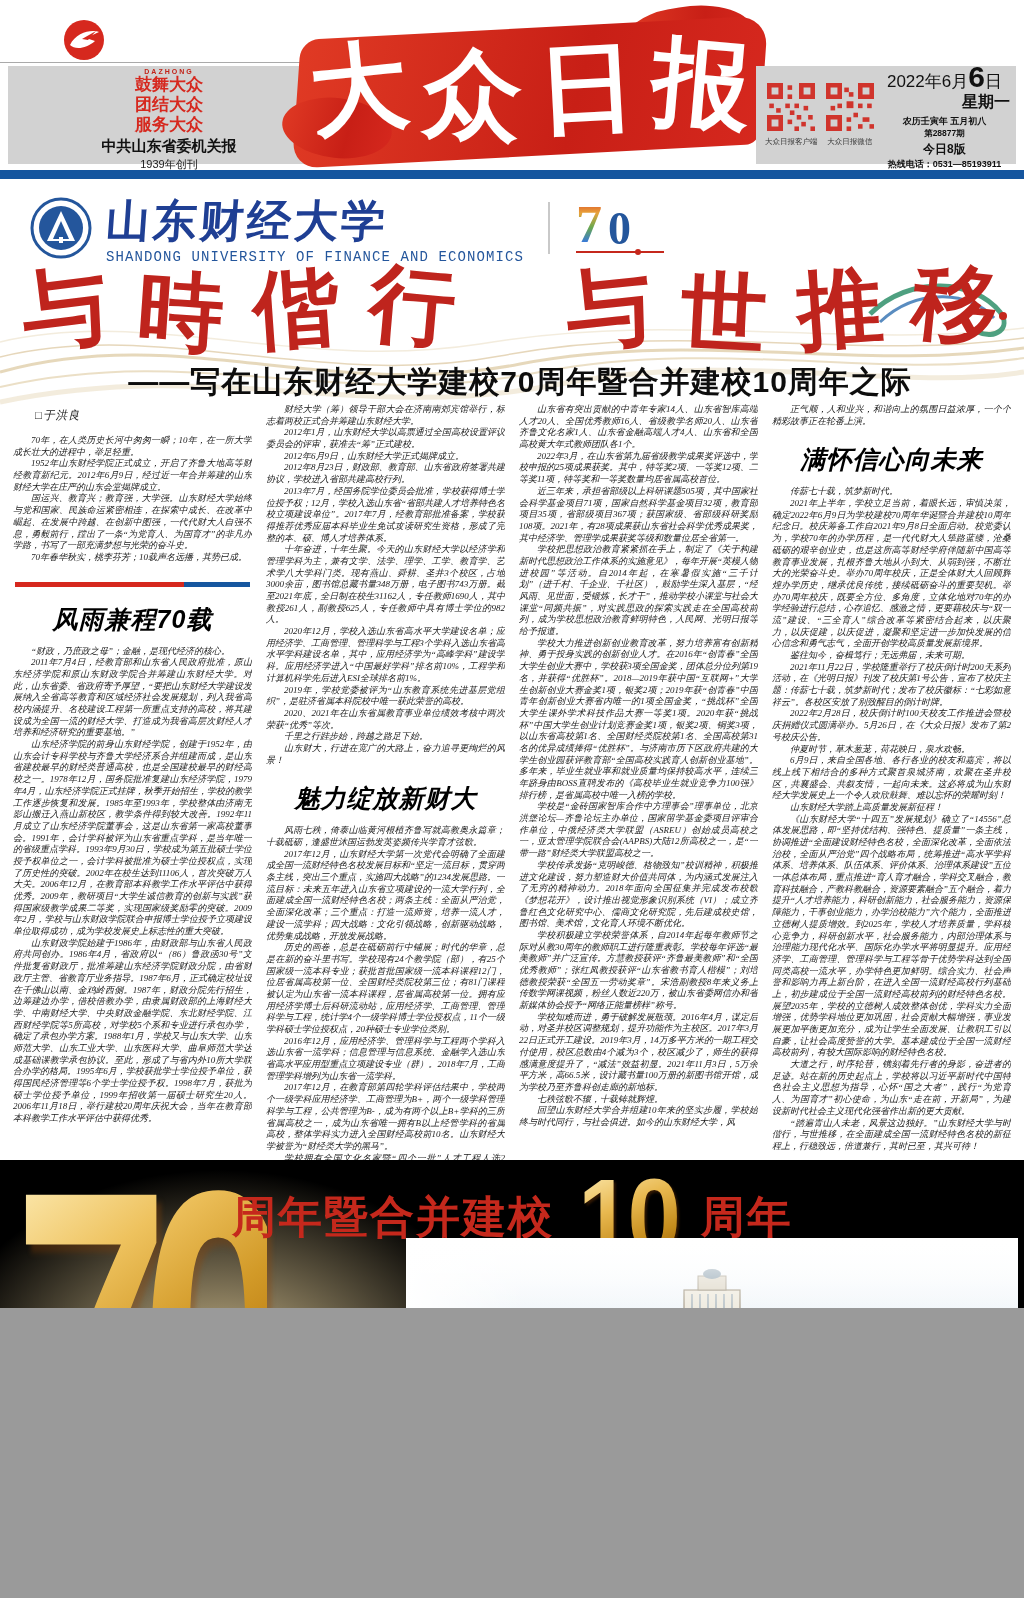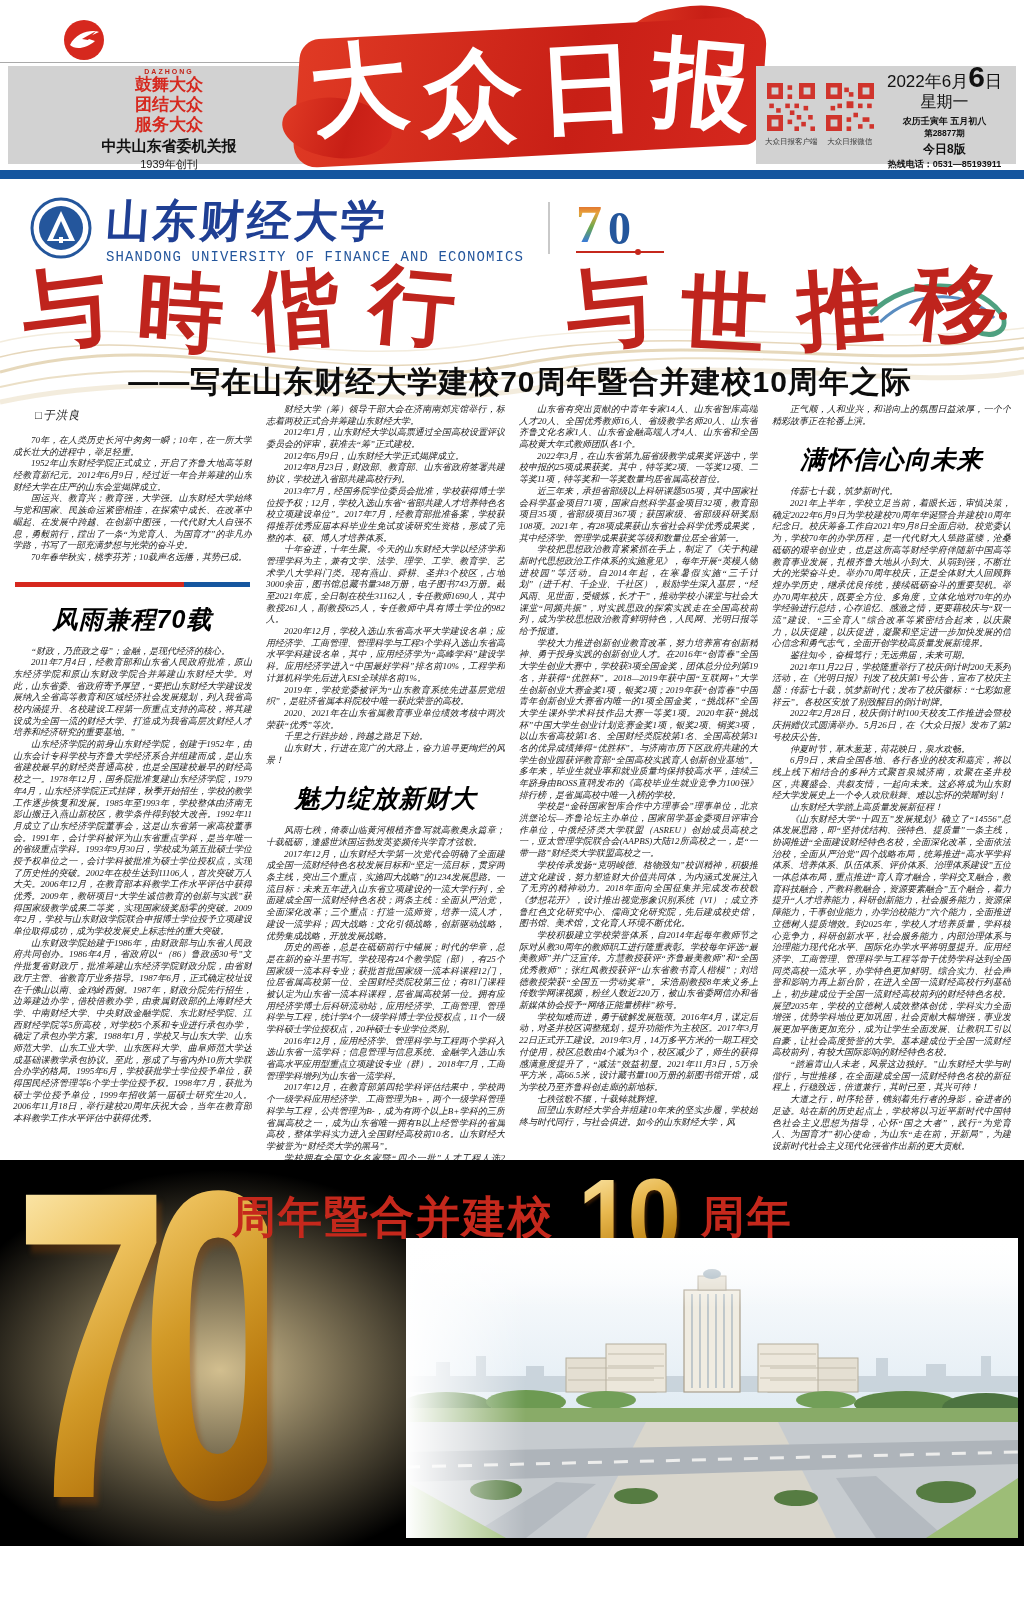--- a/index.html
+++ b/index.html
@@ -1,16 +1,16 @@
 <!DOCTYPE html>
 <html><head>
 <meta charset="utf-8">
 <style>
   html,body{margin:0;padding:0;background:#9a9a9a;}
-  .page{position:relative;width:1024px;height:1598px;margin:0 auto;background:#fff;overflow:hidden;
+  .page{position:relative;width:1024px;height:1308px;margin:0 auto;background:#fff;overflow:hidden;
         font-family:"Liberation Serif",serif;color:#1a1a1a;}
 
   
   .mast-line{position:absolute;left:0;top:62px;width:332px;height:1px;background:#aaa;}
   .mast-left-box{position:absolute;left:8px;top:66px;width:322px;height:98px;background:#d2d2d2;}
   .mast-left-inner{width:240px;margin:0 auto;text-align:center;padding-top:2px;}
   .brand-en{font-family:"Liberation Sans",sans-serif;font-size:7px;font-weight:bold;letter-spacing:2px;color:#c22318;}
   .slogan{font-family:"Liberation Sans",sans-serif;font-size:17px;font-weight:900;color:#d6281e;line-height:1.18;}
   .mast-org{font-family:"Liberation Sans",sans-serif;font-size:15px;font-weight:900;color:#111;margin-top:2px;}
   .mast-founded{font-family:"Liberation Sans",sans-serif;font-size:11px;color:#222;margin-top:1px;}
@@ -27,21 +27,21 @@
   .mc0{transform:rotate(-6deg);}.mc1{transform:rotate(4deg) translateY(6px);}
   .mc2{transform:rotate(-3deg);}.mc3{transform:rotate(5deg) translateY(-4px);}
 
   .mast-right-box{position:absolute;left:756px;top:66px;width:260px;height:98px;background:#d2d2d2;
                   display:flex;align-items:center;justify-content:space-between;padding:0 6px;box-sizing:border-box;}
   .qr-wrap{text-align:center;width:66px;}
   .qr-label{font-family:"Liberation Sans",sans-serif;font-size:7.5px;color:#333;margin-top:2px;}
   .date-block{width:148px;text-align:center;font-family:"Liberation Sans",sans-serif;color:#111;}
   .date-main{font-size:17px;font-weight:400;}
   .date-main b{font-size:30px;}
-  .date-week{font-size:16px;font-weight:400;margin-top:-2px;}
+  .date-week{font-size:16px;font-weight:700;margin-top:-2px;text-align:right;}
   .date-small{font-size:9px;font-weight:bold;margin-top:2px;}
   .date-issue{font-size:8.5px;font-weight:bold;}
   .date-edition{font-size:12px;font-weight:900;margin-top:1px;}
   .date-hotline{font-size:9px;font-weight:bold;}
 
   .blue-bar{position:absolute;left:0;top:170px;width:1024px;height:9px;background:#15569f;}
 
   
   .uni-row{position:absolute;left:30px;top:192px;height:72px;display:flex;align-items:center;gap:14px;}
   .uni-name{font-size:44px;font-weight:900;color:#1f3f94;letter-spacing:3px;transform:skewX(-4deg);}
@@ -289,22 +289,22 @@
         <h3 class="section-title">满怀信心向未来</h3>
         <p class="para">传薪七十载，筑梦新时代。</p>
         <p class="para">2021年上半年，学校立足当前，着眼长远，审慎决策，确定2022年6月9日为学校建校70周年华诞暨合并建校10周年纪念日。校庆筹备工作自2021年9月8日全面启动。校党委认为，学校70年的办学历程，是一代代财大人筚路蓝缕，沧桑砥砺的艰辛创业史，也是这所高等财经学府伴随新中国高等教育事业发展，扎根齐鲁大地从小到大、从弱到强，不断壮大的光荣奋斗史。举办70周年校庆，正是全体财大人回顾辉煌办学历史，继承优良传统，接续砥砺奋斗的重要契机。举办70周年校庆，既要全方位、多角度，立体化地对70年的办学经验进行总结，心存追忆、感激之情，更要藉校庆与“双一流”建设、“三全育人”综合改革等紧密结合起来，以庆聚力，以庆促建，以庆促进，凝聚和坚定进一步加快发展的信心信念和勇气志气，全面开创学校高质量发展新境界。</p>
         <p class="para">鉴往知今，奋楫笃行；无远弗届，未来可期。</p>
         <p class="para">2021年11月22日，学校隆重举行了校庆倒计时200天系列活动，在《光明日报》刊发了校庆第1号公告，宣布了校庆主题：传薪七十载，筑梦新时代；发布了校庆徽标：“七彩如意祥云”。各校区安放了别致醒目的倒计时牌。</p>
         <p class="para">2022年2月28日，校庆倒计时100天校友工作推进会暨校庆捐赠仪式圆满举办。5月26日，在《大众日报》发布了第2号校庆公告。</p>
         <p class="para">仲夏时节，草木葱茏，荷花映日，泉水欢畅。</p>
         <p class="para">6月9日，来自全国各地、各行各业的校友和嘉宾，将以线上线下相结合的多种方式聚首泉城济南，欢聚在圣井校区，共襄盛会、共叙友情，一起向未来。这必将成为山东财经大学发展史上一个令人欢欣鼓舞、难以忘怀的荣耀时刻！</p>
         <p class="para">山东财经大学踏上高质量发展新征程！</p>
         <p class="para">《山东财经大学“十四五”发展规划》确立了“14556”总体发展思路，即“坚持优结构、强特色、提质量”一条主线，协调推进“全面建设财经特色名校，全面深化改革，全面依法治校，全面从严治党”四个战略布局，统筹推进“高水平学科体系、培养体系、队伍体系、评价体系、治理体系建设”五位一体总体布局，重点推进“育人育才融合，学科交叉融合，教育科技融合，产教科教融合，资源要素融合”五个融合，着力提升“人才培养能力，科研创新能力，社会服务能力，资源保障能力，干事创业能力，办学治校能力”六个能力，全面推进立德树人提质增效。到2025年，学校人才培养质量，学科核心竞争力，科研创新水平，社会服务能力，内部治理体系与治理能力现代化水平、国际化办学水平将明显提升。应用经济学、工商管理、管理科学与工程等骨干优势学科达到全国同类高校一流水平，办学特色更加鲜明。综合实力、社会声誉和影响力再上新台阶，在进入全国一流财经高校行列基础上，初步建成位于全国一流财经高校前列的财经特色名校。展望2035年，学校的立德树人成效整体创优，学科实力全面增强，优势学科地位更加巩固，社会贡献大幅增强，事业发展更加平衡更加充分，成为让学生全面发展、让教职工引以自豪，让社会高度赞誉的大学。基本建成位于全国一流财经高校前列，有较大国际影响的财经特色名校。</p>
+        <p class="para">大道之行，时序轮替，镌刻着先行者的身影，奋进者的足迹。站在新的历史起点上，学校将以习近平新时代中国特色社会主义思想为指导，心怀“国之大者”，践行“为党育人、为国育才”初心使命，为山东“走在前，开新局”，为建设新时代社会主义现代化强省作出新的更大贡献。</p>
         <p class="para">“踏遍青山人未老，风景这边独好。”山东财经大学与时偕行，与世推移，在全面建成全国一流财经特色名校的新征程上，行稳致远，倍道兼行，其时已至，其兴可待！</p>
-        <p class="para">大道之行，时序轮替，镌刻着先行者的身影，奋进者的足迹。站在新的历史起点上，学校将以习近平新时代中国特色社会主义思想为指导，心怀“国之大者”，践行“为党育人、为国育才”初心使命，为山东“走在前，开新局”，为建设新时代社会主义现代化强省作出新的更大贡献。</p>
       </div>
     </div>
 
   <div class="banner">
     <div class="glow"></div>
     <div class="big70">70</div>
     <div class="banner-line">
       <span class="banner-pre">周年暨合并建校</span>
       <span class="big10">10</span>
       <span class="banner-post">周年</span>

